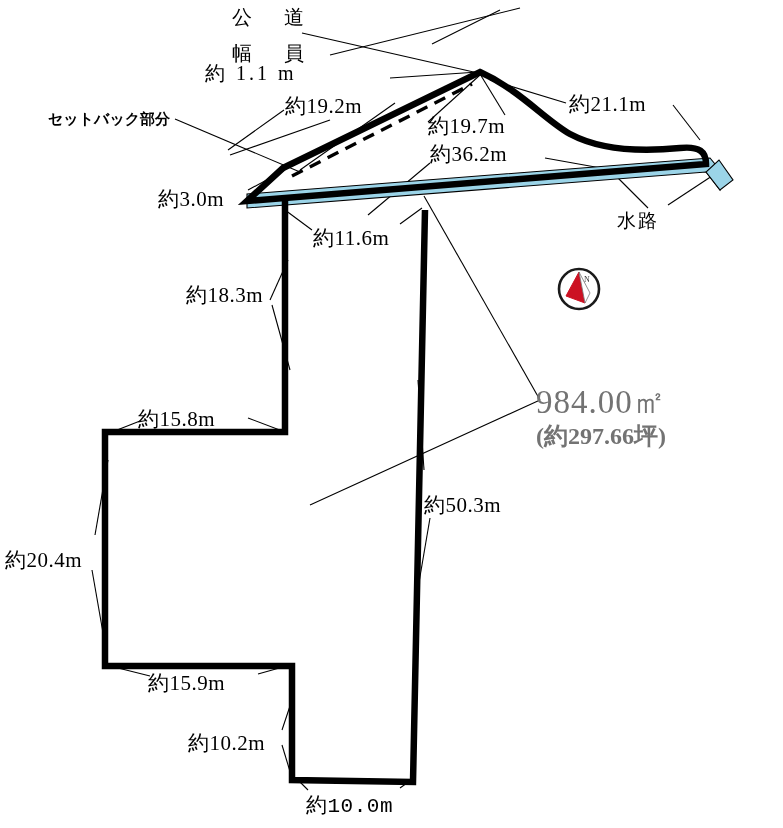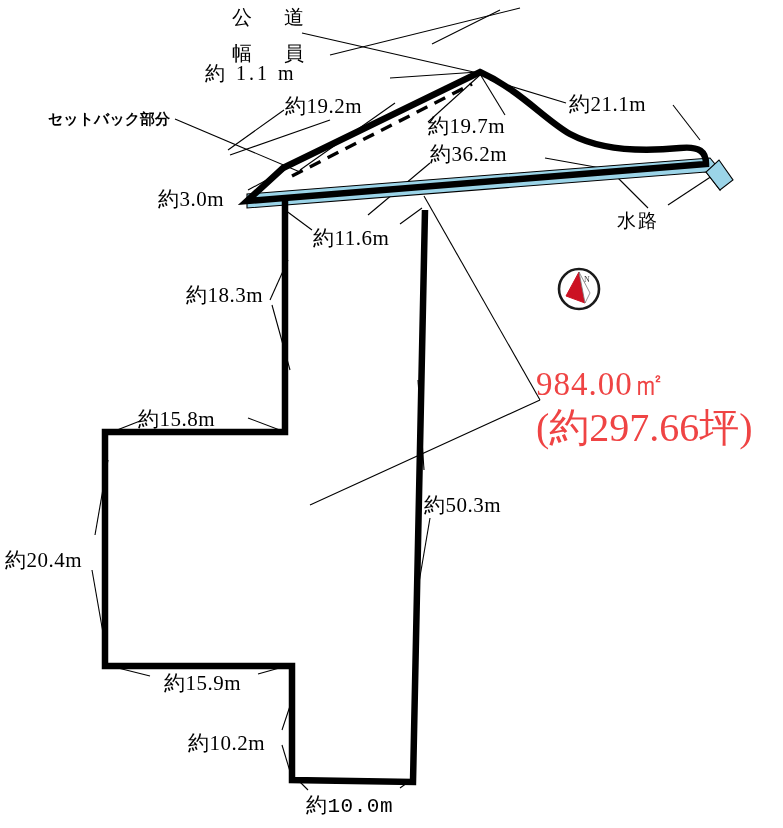--- a/index.html
+++ b/index.html
@@ -47,36 +47,37 @@
     font-weight: 500;
     text-align: center;
   }
   .dim-label.sz-water {
     font-size: 19px;
     letter-spacing: 2px;
   }
   .area-block {
     position: absolute;
     left: 536px;
-    top: 365px;
+    top: 383px;
     width: 246px;
     text-align: left;
-    color: #ef4444;
+    color: #737373;
   }
   .area-main {
     font-size: 33px;
     letter-spacing: 1px;
     line-height: 1.18;
     white-space: nowrap;
   }
   .area-sub {
-    font-size: 40px;
+    font-size: 24px;
     letter-spacing: 0px;
     line-height: 1.2;
     white-space: nowrap;
+    font-weight: bold;
   }
 </style>
 </head>
 <body>
 
 <div id="plot-figure">
 
   <svg id="plot-svg" viewBox="0 0 783 828">
 
     <g stroke="#000000" stroke-width="1.1" fill="none">
@@ -179,21 +180,21 @@
       <div class="dim-label sz-dim" style="left: 285px; top: 92px;">約19.2m</div>
       <div class="dim-label sz-dim" style="left: 428px; top: 112px;">約19.7m</div>
       <div class="dim-label sz-dim" style="left: 569px; top: 90px;">約21.1m</div>
       <div class="dim-label sz-dim" style="left: 430px; top: 140px;">約36.2m</div>
       <div class="dim-label sz-dim" style="left: 158px; top: 185px;">約3.0m</div>
       <div class="dim-label sz-dim" style="left: 313px; top: 224px;">約11.6m</div>
       <div class="dim-label sz-dim" style="left: 186px; top: 281px;">約18.3m</div>
       <div class="dim-label sz-dim" style="left: 138px; top: 405px;">約15.8m</div>
       <div class="dim-label sz-dim" style="left: 5px; top: 546px;">約20.4m</div>
       <div class="dim-label sz-dim" style="left: 424px; top: 491px;">約50.3m</div>
-      <div class="dim-label sz-dim" style="left: 148px; top: 669px; margin-left: 16px;">約15.9m</div>
+      <div class="dim-label sz-dim" style="left: 148px; top: 669px;">約15.9m</div>
       <div class="dim-label sz-dim" style="left: 188px; top: 729px;">約10.2m</div>
       <div class="dim-label sz-dim" style="left: 306px; top: 791px; font-family: Liberation Mono, monospace;">約10.0m</div>
     </div>
 
   <div class="area-block">
     <div class="area-main">
       <span>984.00</span><span>㎡</span>
     </div>
     <div class="area-sub">(約297.66坪)</div>
   </div>

